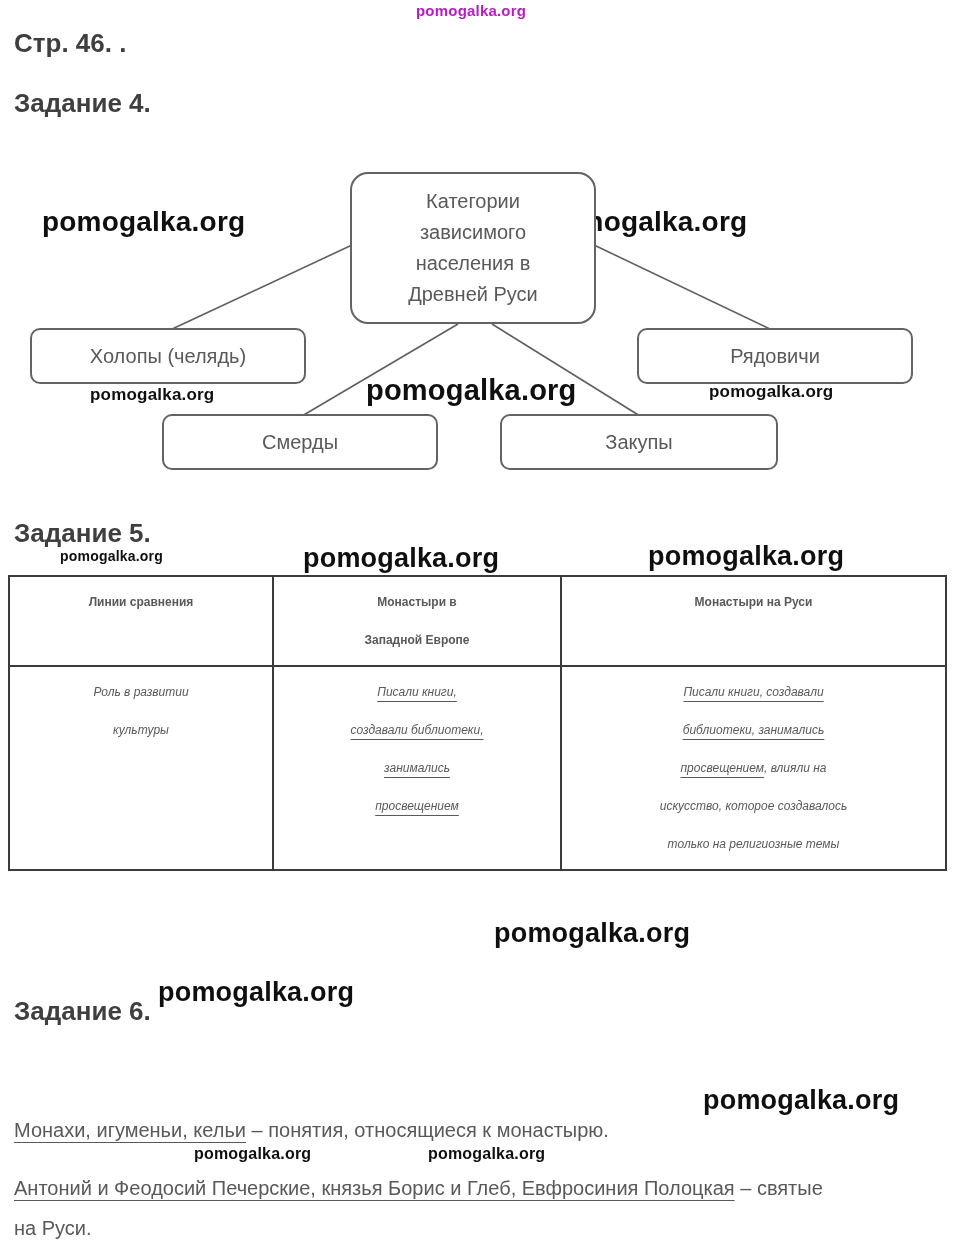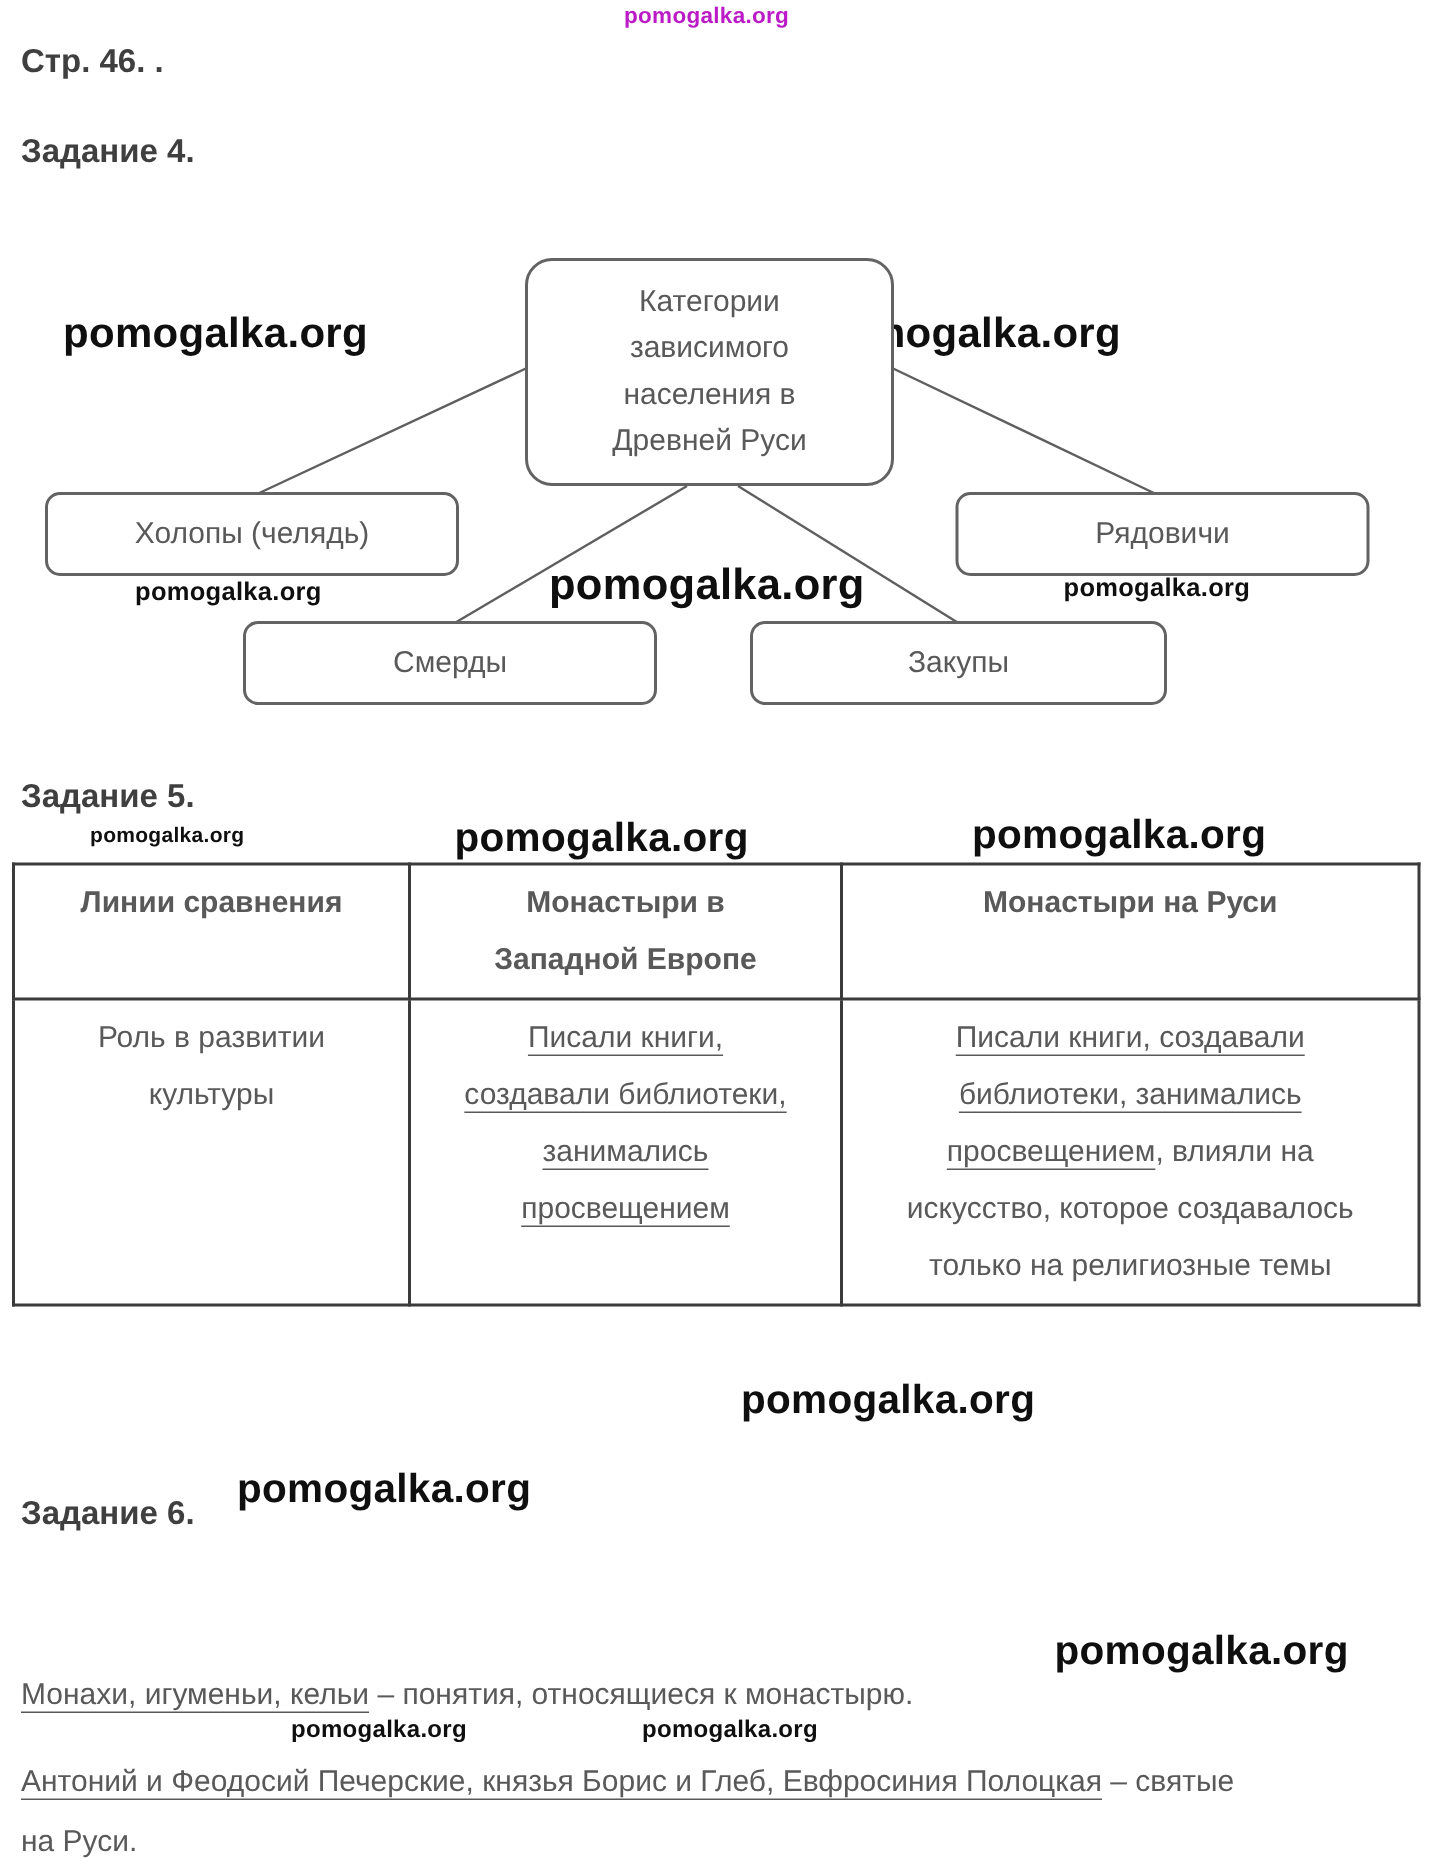--- a/index.html
+++ b/index.html
@@ -8,21 +8,21 @@
   .page {
     position: relative;
     width: 957px;
     height: 1246px;
     background: #ffffff;
     overflow: hidden;
     color: #595959;
   }
   .heading {
     position: absolute;
-    font-size: 22px;
+    font-size: 26px;
     font-weight: bold;
     color: #3f3f3f;
     white-space: nowrap;
   }
   .wm {
     position: absolute;
     font-weight: bold;
     color: #0f0f0f;
     white-space: nowrap;
     letter-spacing: 0.2px;
@@ -51,28 +51,28 @@
     width: 937px;
     border-collapse: collapse;
     table-layout: fixed;
     background: #ffffff;
   }
   .cmp th, .cmp td {
     border: 2px solid #3b3b3b;
     text-align: center;
     vertical-align: top;
     padding: 6px 8px;
-    font-size: 20px;
+    font-size: 12px;
     color: #595959;
     line-height: 38px;
     white-space: pre-line;
   }
   .cmp th { font-weight: bold; height: 82px; }
   .cmp td.r1 { height: 82px; }
-  .cmp td.r2 { height: 192px; }
+  .cmp td.r2 { height: 192px; font-style: italic; }
   .u {
     text-decoration: underline;
     text-underline-offset: 5px;
     text-decoration-thickness: 1px;
   }
   .t6line {
     position: absolute;
     left: 14px;
     font-size: 20px;
     color: #595959;

